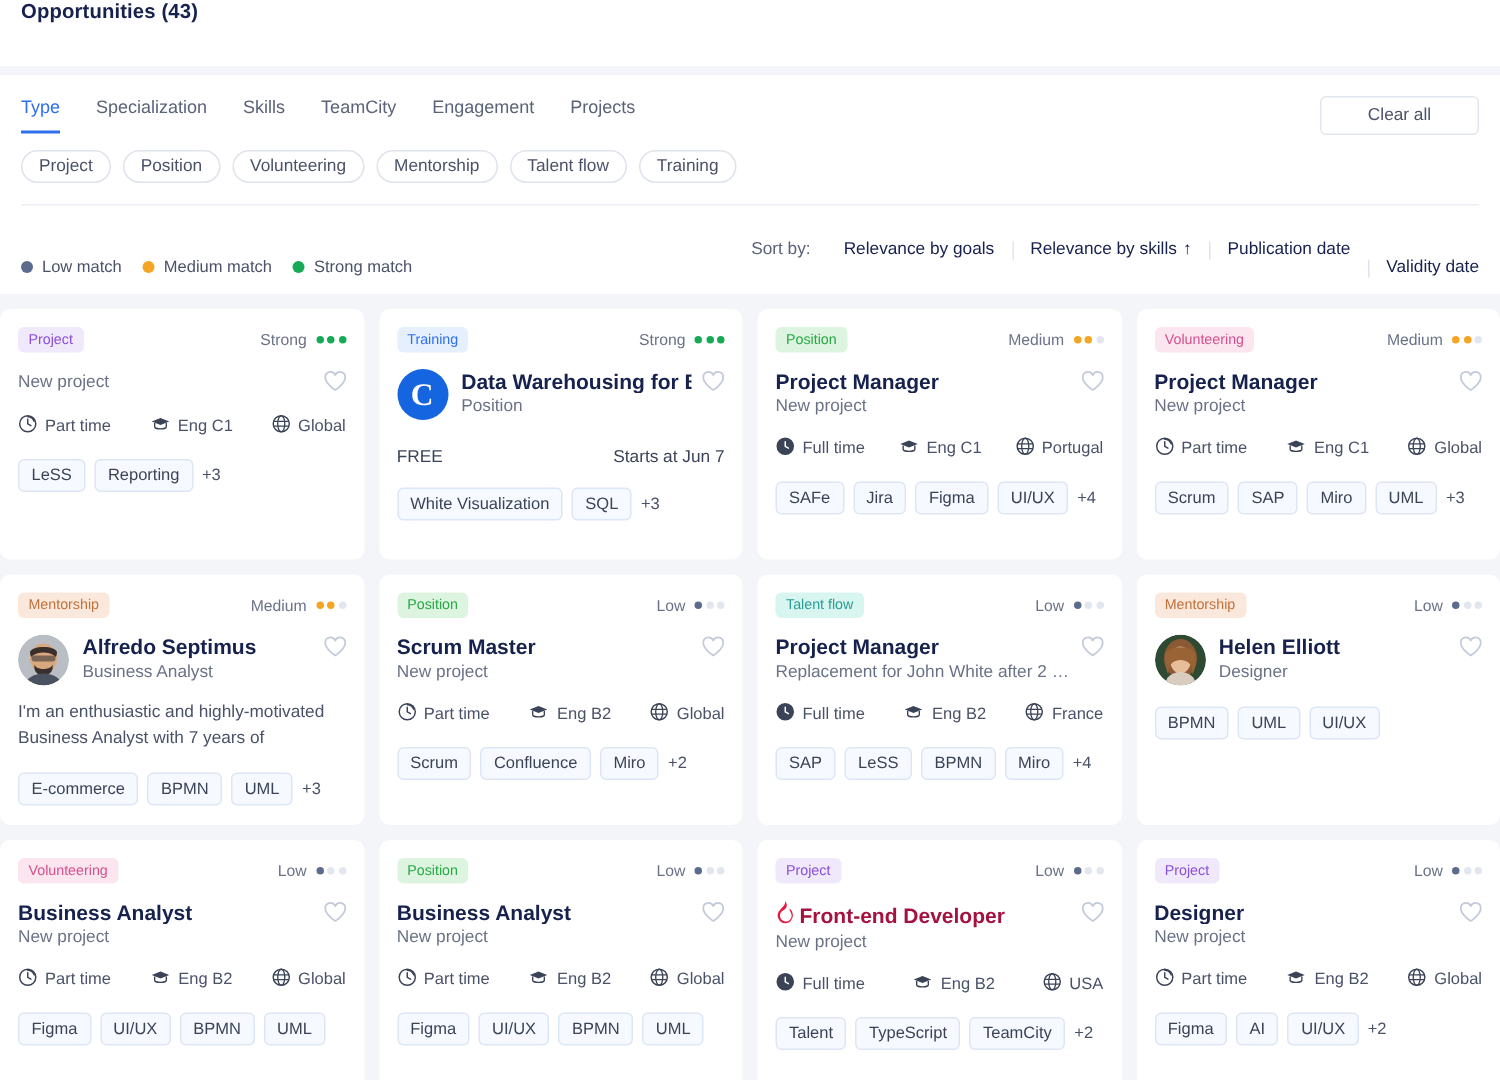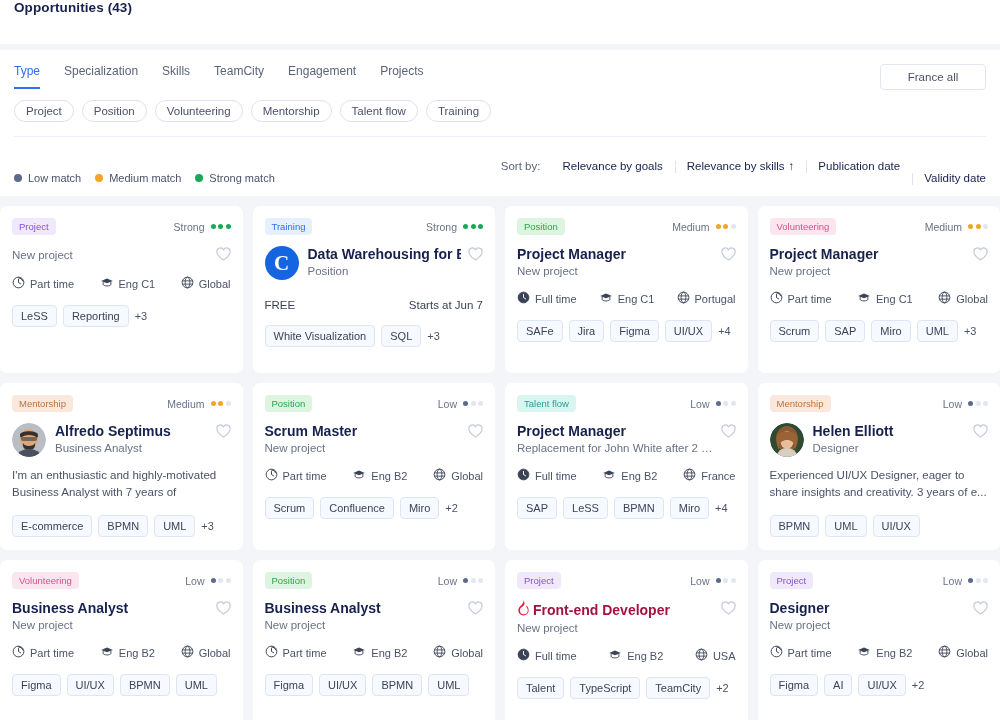--- a/index.html
+++ b/index.html
@@ -161,21 +161,21 @@
 <div class="filter-panel">
   <div class="filter-top">
     <div class="tabs" id="filter-tabs">
         <div class="tab active">Type</div>
         <div class="tab">Specialization</div>
         <div class="tab">Skills</div>
         <div class="tab">TeamCity</div>
         <div class="tab">Engagement</div>
         <div class="tab">Projects</div>
       </div>
-    <div class="clear-all">France all</div>
+    <div class="clear-all">Clear all</div>
   </div>
   <div class="chips" id="filter-chips">
       <div class="chip">Project</div>
       <div class="chip">Position</div>
       <div class="chip">Volunteering</div>
       <div class="chip">Mentorship</div>
       <div class="chip">Talent flow</div>
       <div class="chip">Training</div>
     </div>
   <div class="divider"></div>
@@ -609,21 +609,20 @@
       <div class="headtext">
         <div class="card-title">
           <span>Helen Elliott</span>
         </div>
         <div class="card-sub">Designer</div>
       </div>
       <span class="heart"><svg width="17" height="16" viewBox="0 0 20 18" fill="none">
     <path d="M10 16S2.2 11.1 2.2 6.3A4.1 4.1 0 0 1 10 4.3a4.1 4.1 0 0 1 7.8 2c0 4.8-7.8 9.7-7.8 9.7z" stroke="#c3cada" stroke-width="1.4" fill="none" stroke-linejoin="round"></path>
   </svg></span>
     </div>
-        <div class="desc">Experienced UI/UX Designer, eager to share insights and creativity. 3 years of e...</div>
         <div class="skills">
           <span class="skill">BPMN</span>
           <span class="skill">UML</span>
           <span class="skill">UI/UX</span>
         </div>
       </div>
       <div class="card">
     <div class="card-top">
       <span class="type-tag" style="background:#fbe6ef;color:#d6508f">Volunteering</span>
       <span class="match">

